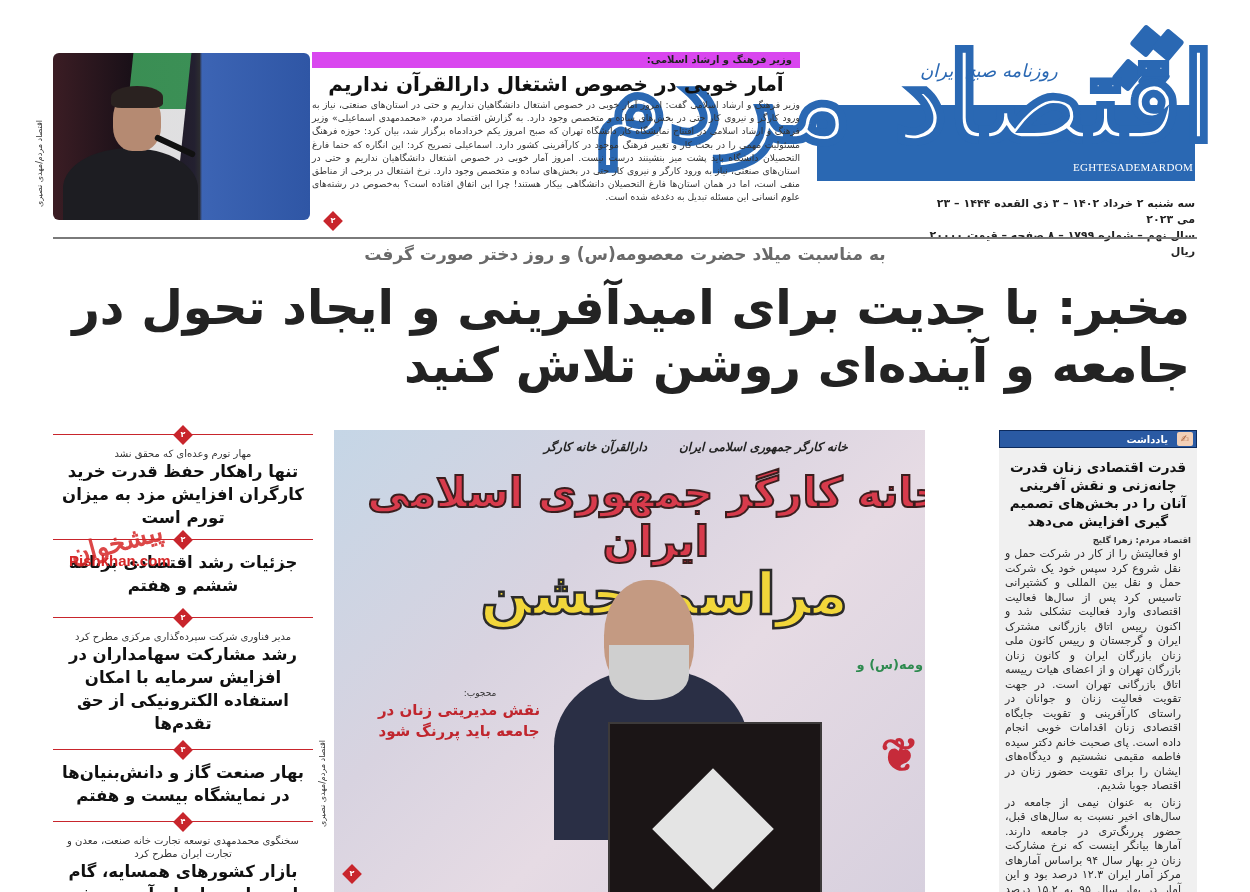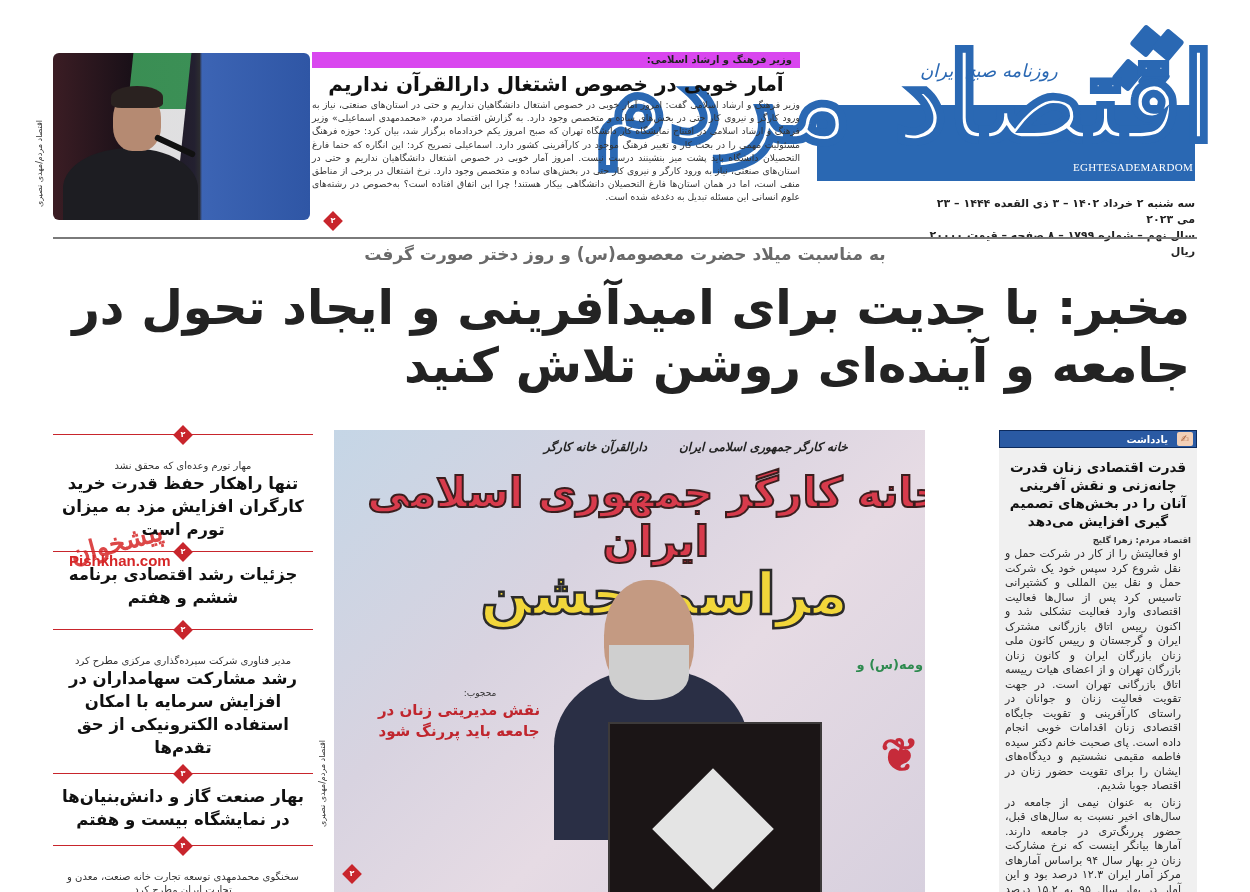--- a/index.html
+++ b/index.html
@@ -39,21 +39,21 @@
   
   .lead-kicker { position: absolute; left: 60px; top: 244px; width: 1130px; text-align: center; font-size: 17px; font-weight: bold; color: #6a6a6a; }
   .lead-headline { position: absolute; left: 60px; top: 278px; width: 1130px; text-align: right; font-size: 48px; font-weight: bold; line-height: 58px; color: #232323; letter-spacing: -1px; }
 
   
   .left-col { position: absolute; left: 53px; top: 428px; width: 260px; height: 464px; }
   .sep { position: relative; height: 14px; }
   .sep::before { content: ""; position: absolute; left: 0; right: 0; top: 6px; height: 1px; background: #c8252c; }
   .sep .page-diamond { position: absolute; left: 123px; top: 0px; }
   .brief { text-align: center; }
-  .brief-kicker { font-size: 10px; color: #333; margin-top: 17px; line-height: 13px; }
+  .brief-kicker { font-size: 10px; color: #333; margin-top: 5px; line-height: 13px; }
   .brief-title { font-size: 16.5px; font-weight: bold; line-height: 23px; color: #111; }
   .watermark { position: absolute; left: 16px; top: 100px; color: #d62728; font-size: 20px; font-weight: bold; direction: ltr; }
   .watermark .fa { font-family: "DejaVu Serif", serif; font-size: 26px; transform: rotate(-15deg); display: inline-block; opacity: 0.85; }
   .watermark .lat { font-family: "Liberation Sans", sans-serif; font-size: 15px; display: block; margin-top: -6px; }
 
   
   .center-photo { position: absolute; left: 334px; top: 430px; width: 591px; height: 462px; overflow: hidden; background: linear-gradient(135deg, #c5d6e6 0%, #d8d3e0 35%, #e6dbe4 60%, #d7d0de 100%); }
   .banner-small { position: absolute; top: 10px; font-size: 12px; color: #222; font-weight: bold; font-style: italic; font-family: "DejaVu Serif", serif; }
   .banner-red { position: absolute; left: 8px; top: 38px; width: 628px; text-align: center; font-size: 42px; font-weight: bold; color: #d83b4c; -webkit-text-stroke: 2px #3b1e1e; letter-spacing: -1px; }
   .banner-yellow { position: absolute; left: 120px; top: 130px; width: 420px; text-align: center; font-size: 58px; font-weight: bold; color: #f1d63a; -webkit-text-stroke: 2.5px #2b2b2b; }

